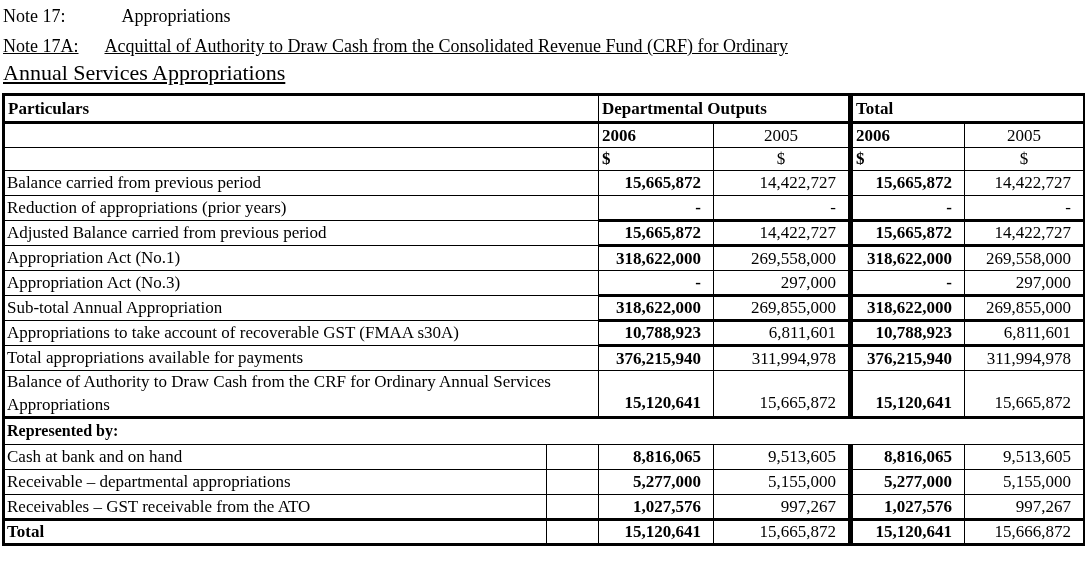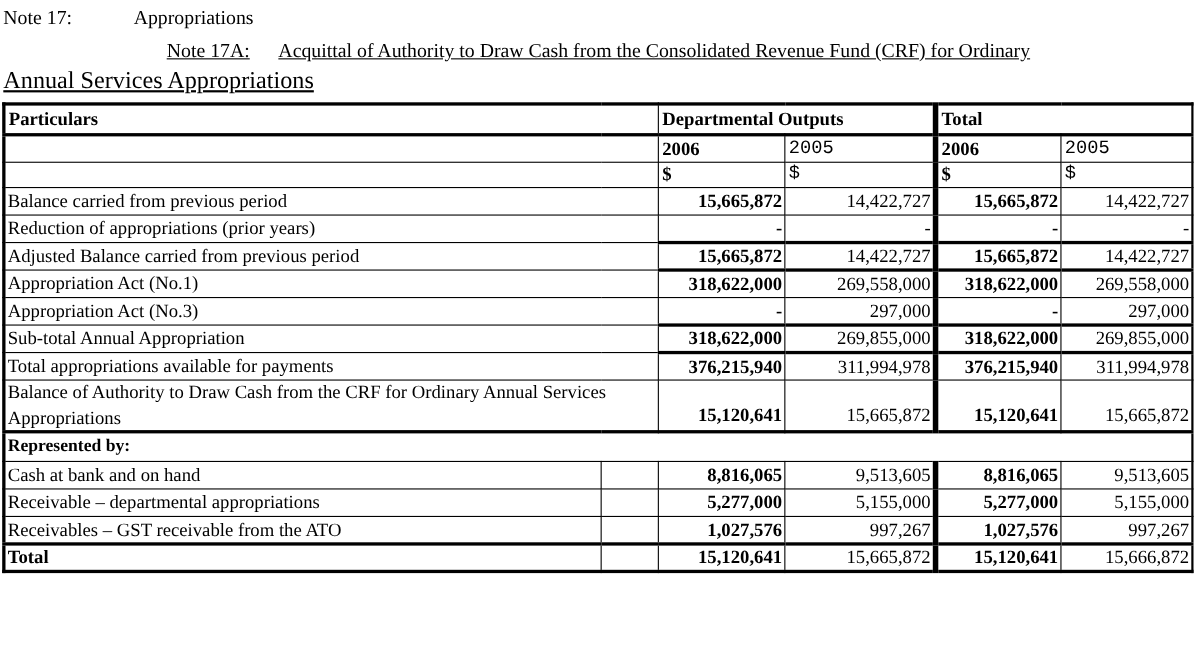--- a/index.html
+++ b/index.html
@@ -1,35 +1,35 @@
 <!DOCTYPE html>
 <html><head>
 <meta charset="utf-8">
 <style>
   html,body{margin:0;padding:0;background:#ffffff;color:#000;}
   body{width:1085px;height:587px;overflow:hidden;font-family:"Liberation Serif",serif;}
   .titles{padding:4px 0 0 3px;}
   .t1{font-weight:normal;font-size:18px;margin:2px 0 0 0;}
   .t1 .gap{display:inline-block;width:56px;}
-  .t2{font-size:18px;margin:9px 0 0 0;text-align:center;}
+  .t2{font-size:18px;margin:9px 0 0 0;}
   .t2 .gap{display:inline-block;width:26px;}
   .u{text-decoration:underline;}
   .t3{font-size:22px;margin:3px 0 0 0;}
   table{border-collapse:collapse;table-layout:fixed;width:1081px;margin:7px 0 0 2px;border:3px solid #000;}
   td{border:1px solid #000;font-size:17px;line-height:1.15;padding:0 3px;overflow:hidden;vertical-align:middle;}
   tr{height:25px;}
   tr.h1{height:28px;}
   tr.h2{height:25px;}
   tr.h3{height:23px;}
   tr.tall{height:47px;}
   tr.rep{height:27px;}
   td.lbl{text-align:left;padding-left:2px;white-space:nowrap;}
   td.ctr{text-align:left;font-weight:bold;}
-  td.ctrn{text-align:left;font-family:Liberation Mono, monospace;}
-  td.num{text-align:right;padding-right:2px;white-space:nowrap;margin-left:28px;}
+  td.ctrn{text-align:center;}
+  td.num{text-align:right;padding-right:12px;white-space:nowrap;margin-left:28px;}
   td.y06{font-weight:bold;}
   td.dv{border-left:5px solid #000;}
   tr.tk td.v{border-top:3px solid #000;}
   tr.rep td{border-top:3px solid #000;font-weight:bold;font-size:16px;padding-left:2px;}
   tr.totalrow td{border-top:3px solid #000;}
   tr.totalrow td.lbl{font-weight:bold;}
   td.hline{border-bottom:3px solid #000;}
   tr.tall td.lbl{white-space:normal;vertical-align:middle;line-height:1.3;}
   tr.tall td.v{vertical-align:bottom;padding-bottom:3px;}
   td.sp{background:#fff;}
@@ -109,20 +109,27 @@
     <td class="num v">297,000</td>
   </tr>
   <tr class="tk">
     <td colspan="2" class="lbl">Sub-total Annual Appropriation</td>
     <td class="num y06 v">318,622,000</td>
     <td class="num v">269,855,000</td>
     <td class="num y06 dv v">318,622,000</td>
     <td class="num v">269,855,000</td>
   </tr>
   <tr class="tk">
+    <td colspan="2" class="lbl">Appropriations to take account of recoverable GST  (FMAA s30A)</td>
+    <td class="num y06 v">10,788,923</td>
+    <td class="num v">6,811,601</td>
+    <td class="num y06 dv v">10,788,923</td>
+    <td class="num v">6,811,601</td>
+  </tr>
+  <tr class="tk">
     <td colspan="2" class="lbl">Total appropriations available for payments</td>
     <td class="num y06 v">376,215,940</td>
     <td class="num v">311,994,978</td>
     <td class="num y06 dv v">376,215,940</td>
     <td class="num v">311,994,978</td>
   </tr>
   <tr class="tall">
     <td colspan="2" class="lbl">Balance of Authority to Draw Cash from the CRF for Ordinary Annual Services Appropriations</td>
     <td class="num y06 v">15,120,641</td>
     <td class="num v">15,665,872</td>

